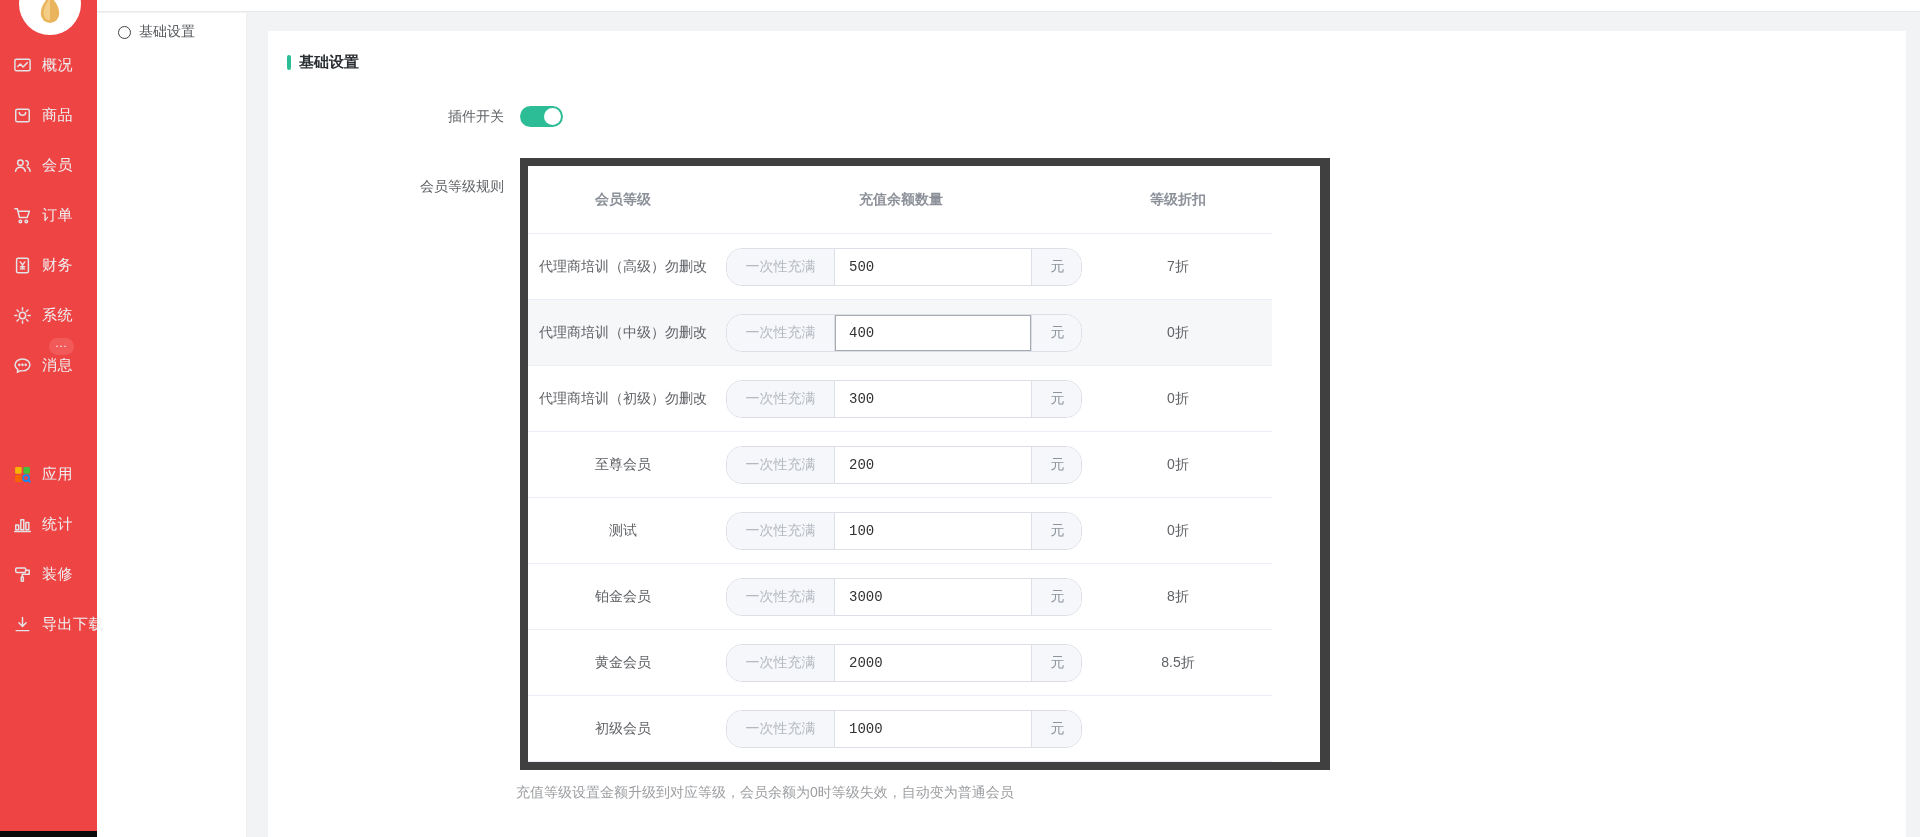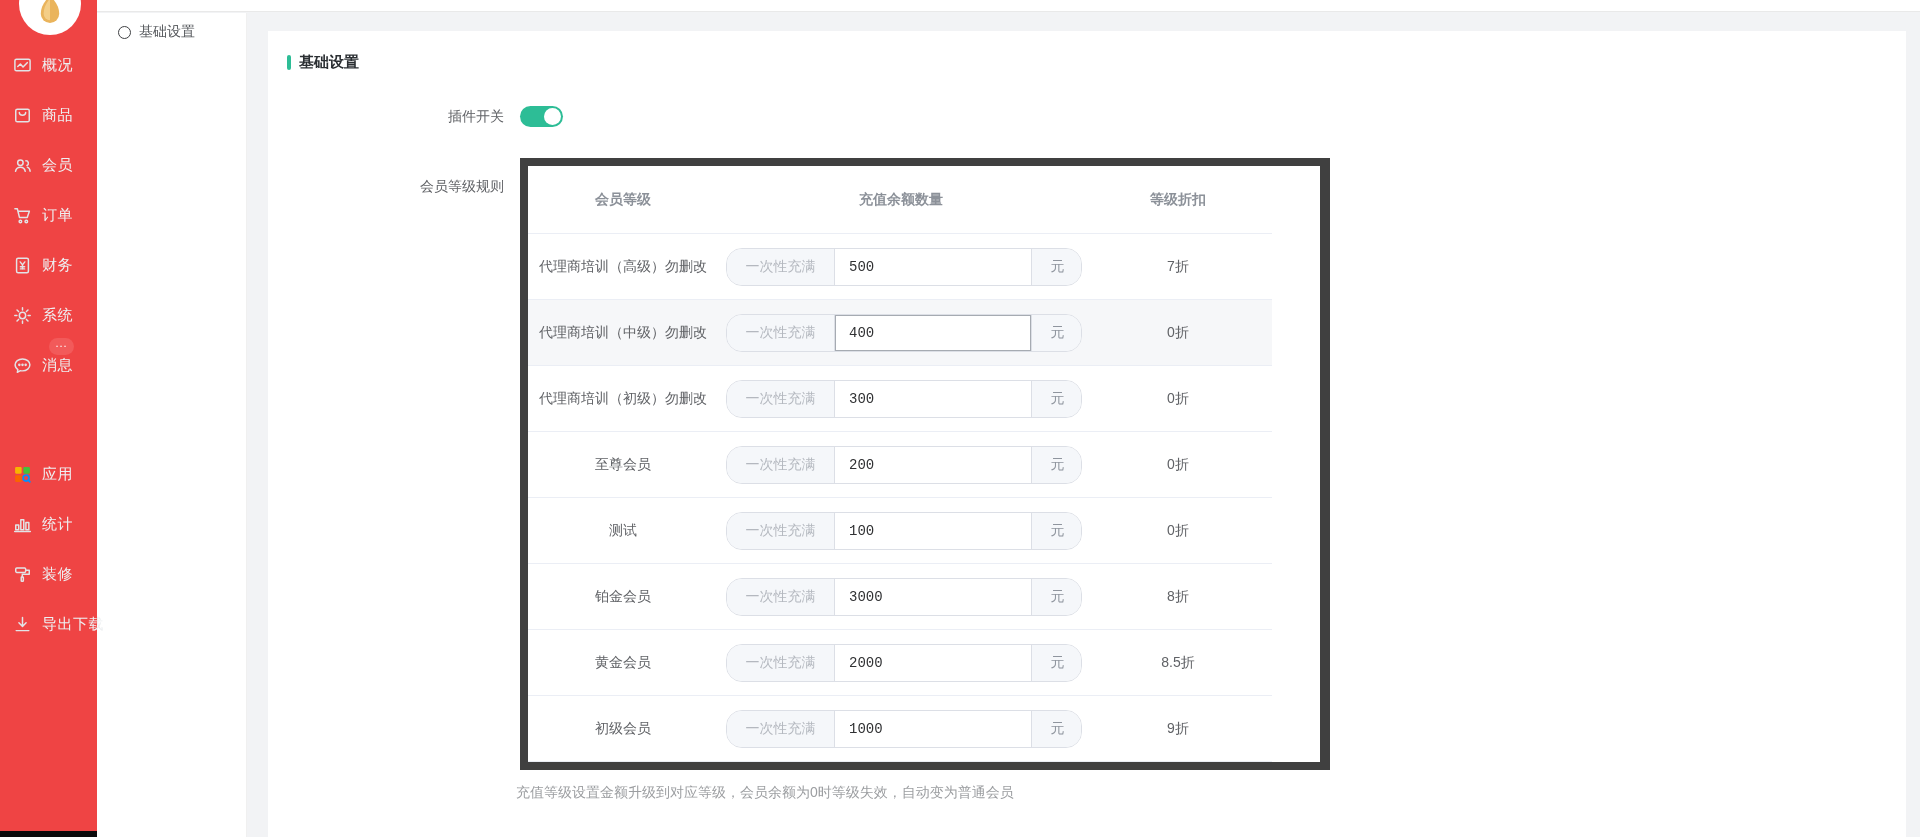--- a/index.html
+++ b/index.html
@@ -308,21 +308,20 @@
                     </div></div>
                   <div class="tcell">8.5折</div>
                 </div>
                 <div class="trow body">
                   <div class="tcell">初级会员</div>
                   <div class="tcell"><div class="igroup">
                       <span class="prefix">一次性充满</span>
                       <input value="1000" style="">
                       <span class="suffix">元</span>
                     </div></div>
-                  <div class="tcell">9折</div>
                 </div>
               </div>
           </div>
         </div>
       </div>
     </div>
 
     <div class="note">充值等级设置金额升级到对应等级，会员余额为0时等级失效，自动变为普通会员</div>
   </div>
 </div>

